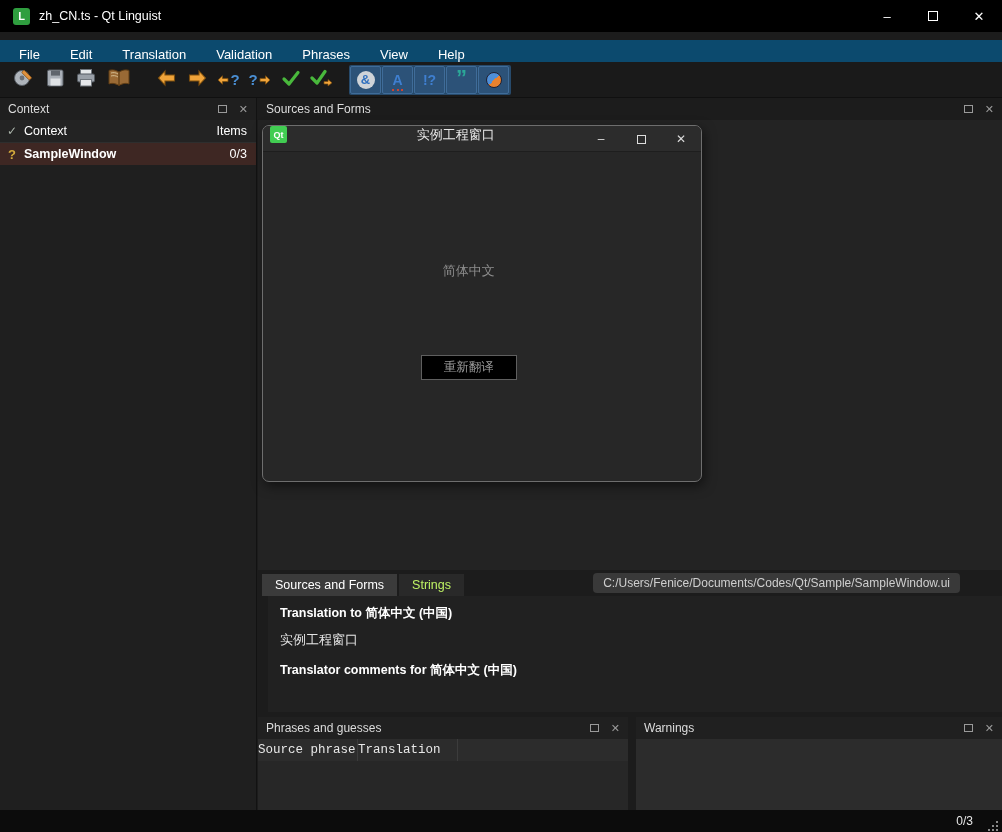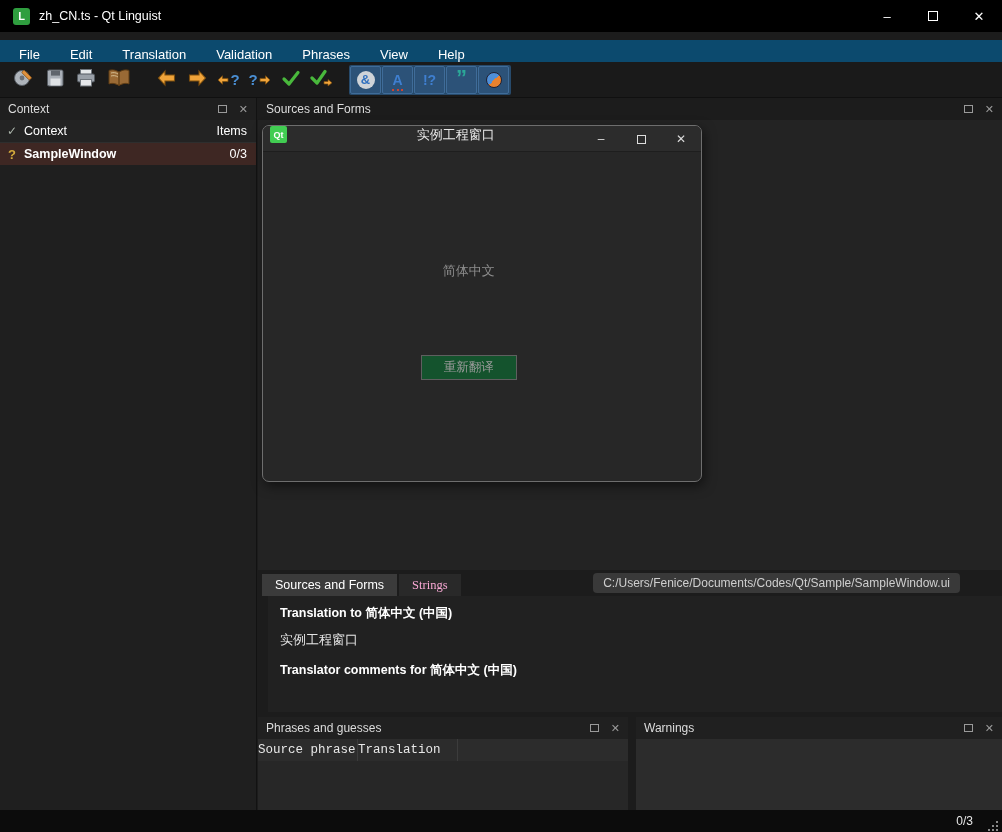--- a/index.html
+++ b/index.html
@@ -59,27 +59,27 @@
 
   .preview { position:absolute; left:4px; top:5px; width:440px; height:357px; background:#272727; border:1px solid #6e6e6e; border-radius:7px; overflow:hidden; box-shadow:2px 4px 12px rgba(0,0,0,.5); }
   .preview-titlebar { height:26px; background:#2c2c2c; display:flex; align-items:flex-start; position:relative; border-bottom:1px solid #1e1e1e; }
   .qt-icon { width:17px; height:17px; background:#41cd52; border-radius:2px; color:#fff; font-weight:bold; font-size:9px; display:flex; align-items:center; justify-content:center; margin-left:7px; z-index:1; }
   .preview-title { position:absolute; left:0; width:88%; text-align:center; font-size:13px; color:#e8e8e8; }
   .preview-controls { margin-left:auto; display:flex; z-index:1; }
   .pv-btn { width:40px; height:26px; display:flex; align-items:center; justify-content:center; color:#ddd; font-size:12px; }
   .pv-max { width:9px; height:9px; border:1px solid #ddd; }
   .preview-body { position:relative; height:329px; }
   .preview-label { position:absolute; left:47%; top:110px; transform:translateX(-50%); color:#8d8d8d; font-size:13px; white-space:nowrap; }
-  .preview-button { position:absolute; left:47%; top:203px; transform:translateX(-50%); width:96px; height:25px; background:#14532d; border:1px solid #5f5f5f; color:#9b9b9b; font-size:12.5px; display:flex; align-items:center; justify-content:center; }
+  .preview-button { position:absolute; left:47%; top:203px; transform:translateX(-50%); width:96px; height:25px; background:#000000; border:1px solid #5f5f5f; color:#9b9b9b; font-size:12.5px; display:flex; align-items:center; justify-content:center; }
 
   
   .tabs-row { position:absolute; left:258px; top:570px; width:744px; height:26px; display:flex; align-items:flex-end; padding-left:4px; }
   .tab { height:22px; padding:0 13px; font-size:12.5px; display:flex; align-items:center; margin-right:2px; }
   .tab.active { background:#3b3b3b; color:#fff; }
-  .tab.inactive { background:#292929; color:#f9a8d4;font-family:Liberation Serif, serif; }
+  .tab.inactive { background:#292929; color:#bef264; }
   .path-box { margin-left:auto; margin-right:42px; align-self:center; background:#393939; color:#cfcfcf; font-size:12px; padding:3px 10px; border-radius:4px; white-space:nowrap; }
 
   
   .translation-area { position:absolute; left:268px; top:596px; width:744px; height:116px; background:#212121; padding:9px 12px; }
   .trans-label { font-weight:bold; font-size:12.5px; color:#fff; }
   .trans-value { font-size:13px; color:#e4e4e4; margin:9px 0 13px; }
   .comment-edit { height:28px; }
 
   
   .phrases-panel { position:absolute; left:258px; top:717px; width:370px; height:93px; background:#202020; }

